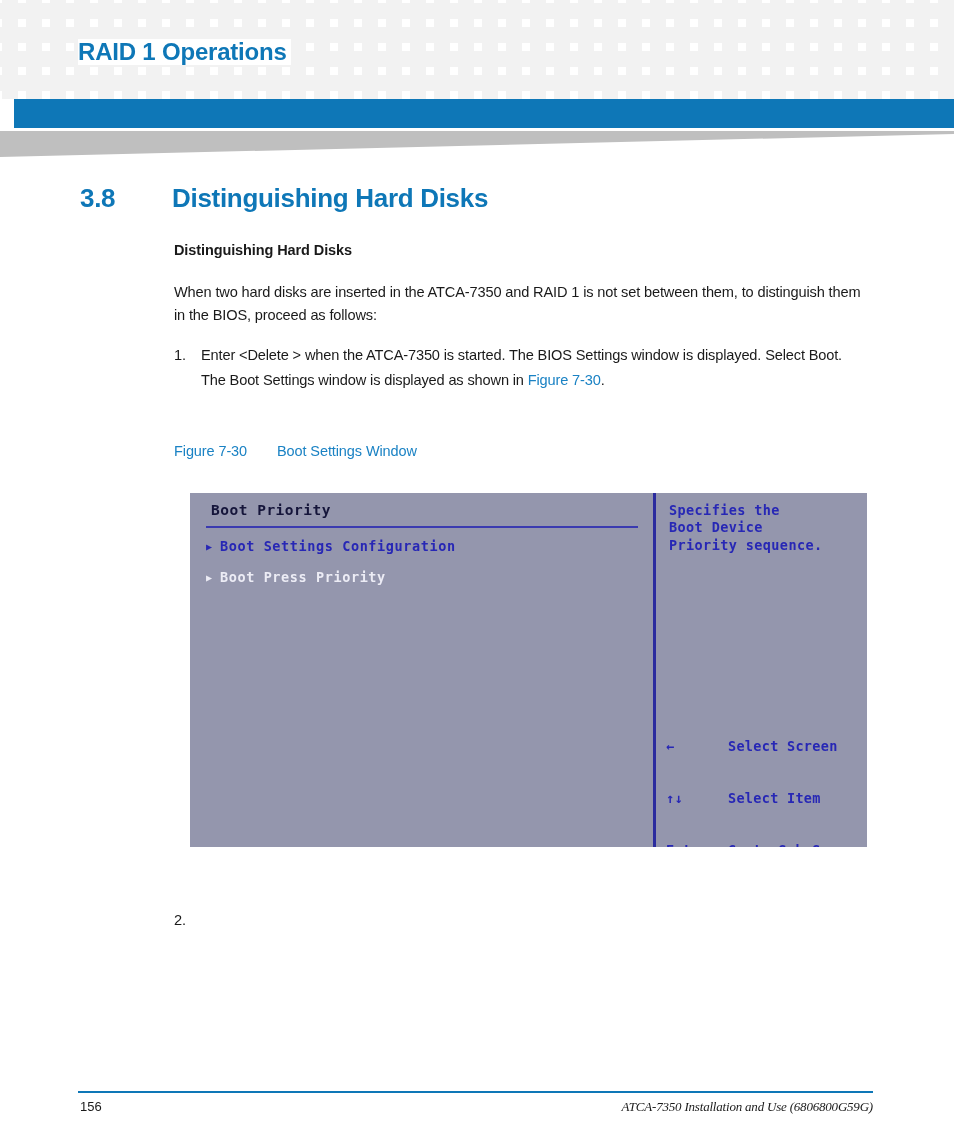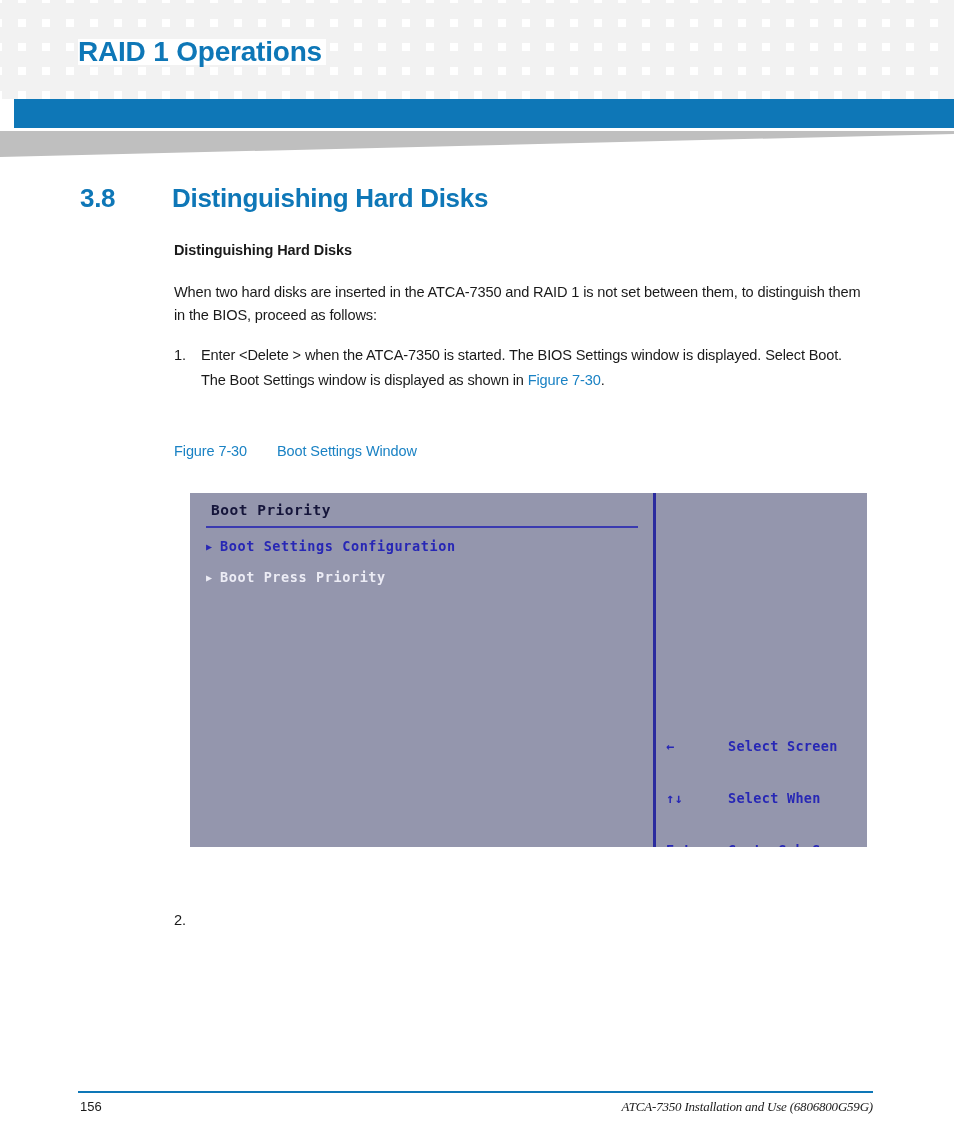--- a/index.html
+++ b/index.html
@@ -37,21 +37,21 @@
   }
   .header-grid .cell {
     position: absolute;
     width: 16px; height: 16px;
     background: #f2f2f2;
   }
   .header-title {
     position: absolute;
     left: 78px;
     top: 39px;
-    font-size: 28px;
+    font-size: 24px;
     font-weight: bold;
     color: #0e77b7;
     letter-spacing: -0.2px;
     white-space: nowrap;
     z-index: 3;
     background: #ffffff;
     padding: 0 4px 0 0;
     line-height: 26px;
   }
 
@@ -498,23 +498,26 @@
       </div>
 
       <div class="bios-menu-item mi-1">
         <span class="tri">▶</span><span>Boot Press Priority</span>
       </div>
     </div>
 
     <div class="bios-divider"></div>
 
     <div class="bios-right">
+      <div class="bios-help">Specifies the
+Boot Device
+Priority sequence.</div>
       <div class="bios-keys">
         <span class="krow"><span class="kk">←</span><span>Select Screen</span></span>
-        <span class="krow"><span class="kk">↑↓</span><span>Select When</span></span>
+        <span class="krow"><span class="kk">↑↓</span><span>Select Item</span></span>
         <span class="krow"><span class="kk">Enter</span><span>Go to Sub Screen</span></span>
         
         
         
       </div>
     </div>
   </div>
 
   <div class="list-item-2">
     <span class="num">2.</span>

